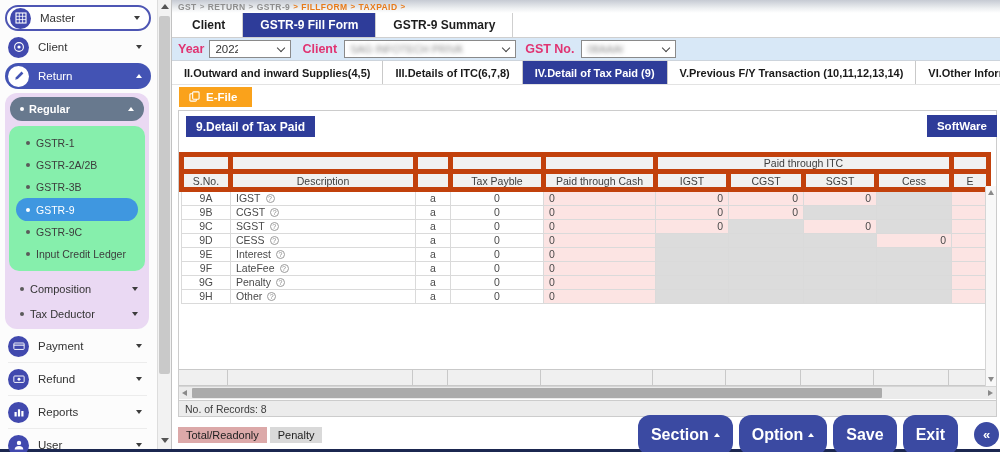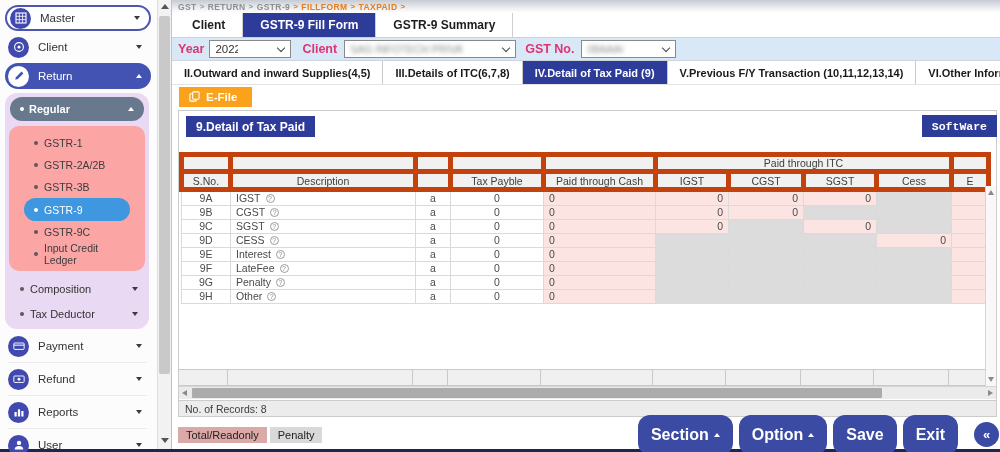--- a/index.html
+++ b/index.html
@@ -23,21 +23,21 @@
   .car{width:0;height:0;border-left:3.5px solid transparent;border-right:3.5px solid transparent;
     border-top:4.5px solid #3c3c3c;margin-left:6px;flex:none;}
   .car.up{border-top:none;border-bottom:4.5px solid #3c3c3c;}
   .car.wht{border-top-color:#fff;border-bottom-color:#fff;}
   .group-purple{background:#ead9f3;border-radius:12px;margin:4px 6px 4px 5px;padding:4px 3px 3px;}
   .pill-slate{display:flex;align-items:center;height:24px;background:#68798e;border-radius:13px;
     margin:0 2px;padding:0 10px;cursor:pointer;}
   .pill-slate .lbl{flex:1;font-size:11px;color:#fff;font-weight:bold;}
   .dotw{width:4px;height:4px;border-radius:50%;background:#fff;margin-right:5px;flex:none;}
   .bdot{width:4px;height:4px;border-radius:50%;background:#5a5a5a;margin-right:6px;flex:none;}
-  .group-blue{background:#fca5a5;border-radius:10px;margin:5px 1px;padding:6px 8px;}
+  .group-blue{background:#86efac;border-radius:10px;margin:5px 1px;padding:6px 0;}
   .g-item{display:flex;align-items:center;height:22px;padding:0 10px 0 17px;font-size:10.5px;
     color:#3c3c3c;cursor:pointer;}
   .g-item .glbl{flex:1;}
   .g-item.sel{background:#3f97e0;border-radius:12px;margin:0 7px;padding-left:10px;height:23px;color:#fff;}
   .g-item.sel .bdot{background:#fff;}
   .p-item{display:flex;align-items:center;height:25px;padding:0 8px 0 12px;font-size:11px;color:#333;cursor:pointer;}
   .p-item .plbl{flex:1;}
   .sline{height:1px;background:#ececec;margin:0 8px;}
   .sb-scrollbar{position:absolute;top:0;right:0;width:14px;height:100%;background:#f2f2f2;
     border-left:1px solid #ddd;}
@@ -80,21 +80,21 @@
   .efile{display:inline-flex;align-items:center;gap:6px;height:20px;background:#faa21b;border:none;
     color:#fff;font-weight:bold;font-size:11.5px;padding:0 15px 0 10px;cursor:pointer;
     font-family:"Liberation Sans",sans-serif;}
 
   .panel{position:absolute;left:6px;right:3px;top:110px;height:307px;background:#fff;
     border:1px solid #ccc;}
   .sec-title{position:absolute;left:7px;top:5px;height:21px;background:#2e3c99;color:#fff;
     font-size:12px;font-weight:bold;display:flex;align-items:center;padding:0 10px;}
   .software{position:absolute;right:-1px;top:4px;height:22px;background:#2e3c99;color:#fff;
     font-size:11.5px;font-weight:bold;border:none;padding:0 10px;cursor:pointer;
-    font-family:Liberation Mono, monospace;}
+    font-family:Liberation Sans, sans-serif;}
   .gridwrap{position:absolute;left:0;right:0;top:41px;bottom:17px;overflow:hidden;}
   table.grid{border-collapse:collapse;table-layout:fixed;width:807px;}
   .grid th{background:#f1f1f1;border:5px solid #c2410c;font-weight:normal;font-size:10.5px;
     color:#3d3d3d;height:16px;padding:0 3px;overflow:hidden;white-space:nowrap;}
   .grid thead tr.chead th{height:18px;}
   .grid td{border:1px solid #dadada;font-size:10.5px;color:#4a4a4a;height:14px;line-height:13px;
     padding:0 5px;overflow:hidden;white-space:nowrap;background:#fff;}
   .cell-pink{background:#fce4e3 !important;}
   .cell-gray{background:#dcdcdc !important;}
   .num{text-align:right;}

